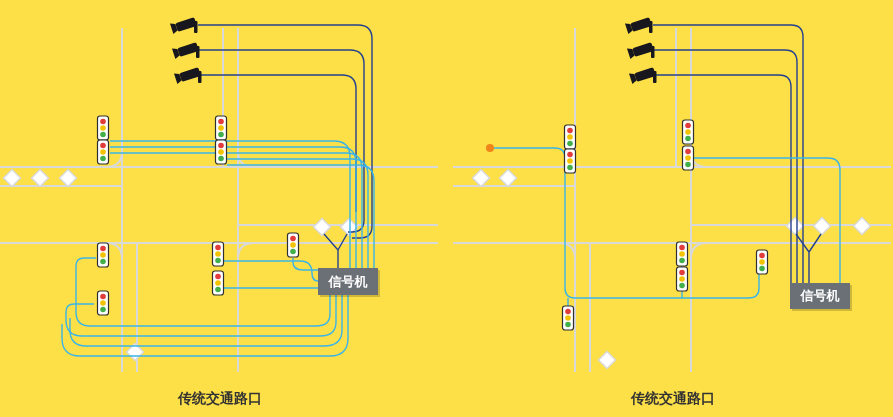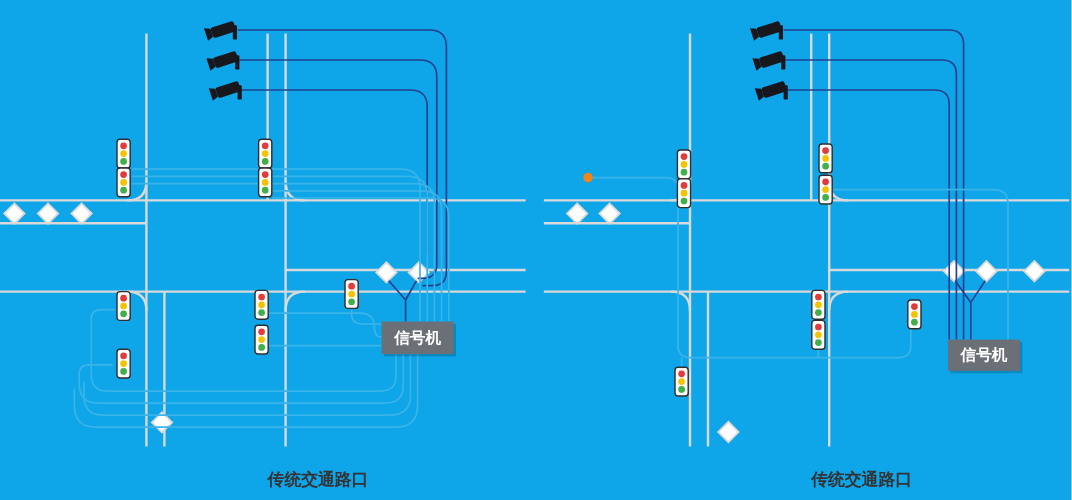--- a/index.html
+++ b/index.html
@@ -1,23 +1,23 @@
 <!DOCTYPE html>
 <html style="--road: #d9d9d9; --wire-signal: #3ab4e8; --wire-camera: #24408e; --signal-box-bg: #6b7077; --signal-box-text: #ffffff; --traffic-light-red: #e23b3b; --traffic-light-yellow: #f3c200; --traffic-light-green: #43af4a; --camera: #17171d; --detector-dot: #f08519; --caption-text: #333333;"><head>
 <meta charset="utf-8">
 <style>
   html, body { margin: 0; padding: 0; background: #ffffff; }
   body { font-family: "Liberation Sans", sans-serif; }
-  .stage { position: relative; width: 893px; height: 417px; background: #0ea5e9; overflow: hidden; }
+  .stage { position: relative; width: 893px; height: 417px; background: #fde047; overflow: hidden; }
   .panel { position: absolute; top: 0; margin: 0; padding: 0; }
   .panel.left  { left: 0; }
   .panel.right { left: 453px; }
   .caption {
     width: 440px; text-align: center; margin-top: 4px;
-    font-size: 14px; font-weight: bold; color: var(--caption-text, #333); margin-left: 45px;
+    font-size: 14px; font-weight: bold; color: var(--caption-text, #333);
   }
   .road         { stroke: var(--road, #d9d9d9); stroke-width: 2; fill: none; }
   .diamond-shape{ stroke: var(--road, #d9d9d9); stroke-width: 1.5; fill: #ffffff; }
   .wire         { stroke: var(--wire-signal, #3ab4e8); stroke-width: 1.4; fill: none; }
   .wire-dark    { stroke: var(--wire-camera, #24408e); stroke-width: 1.4; fill: none; }
   .tl-body   { fill: #ffffff; stroke: #2f2f2f; stroke-width: 1.2; }
   .tl-red    { fill: var(--traffic-light-red, #e23b3b); }
   .tl-yellow { fill: var(--traffic-light-yellow, #f3c200); }
   .tl-green  { fill: var(--traffic-light-green, #43af4a); }
   .cam       { fill: var(--camera, #17171d); }

